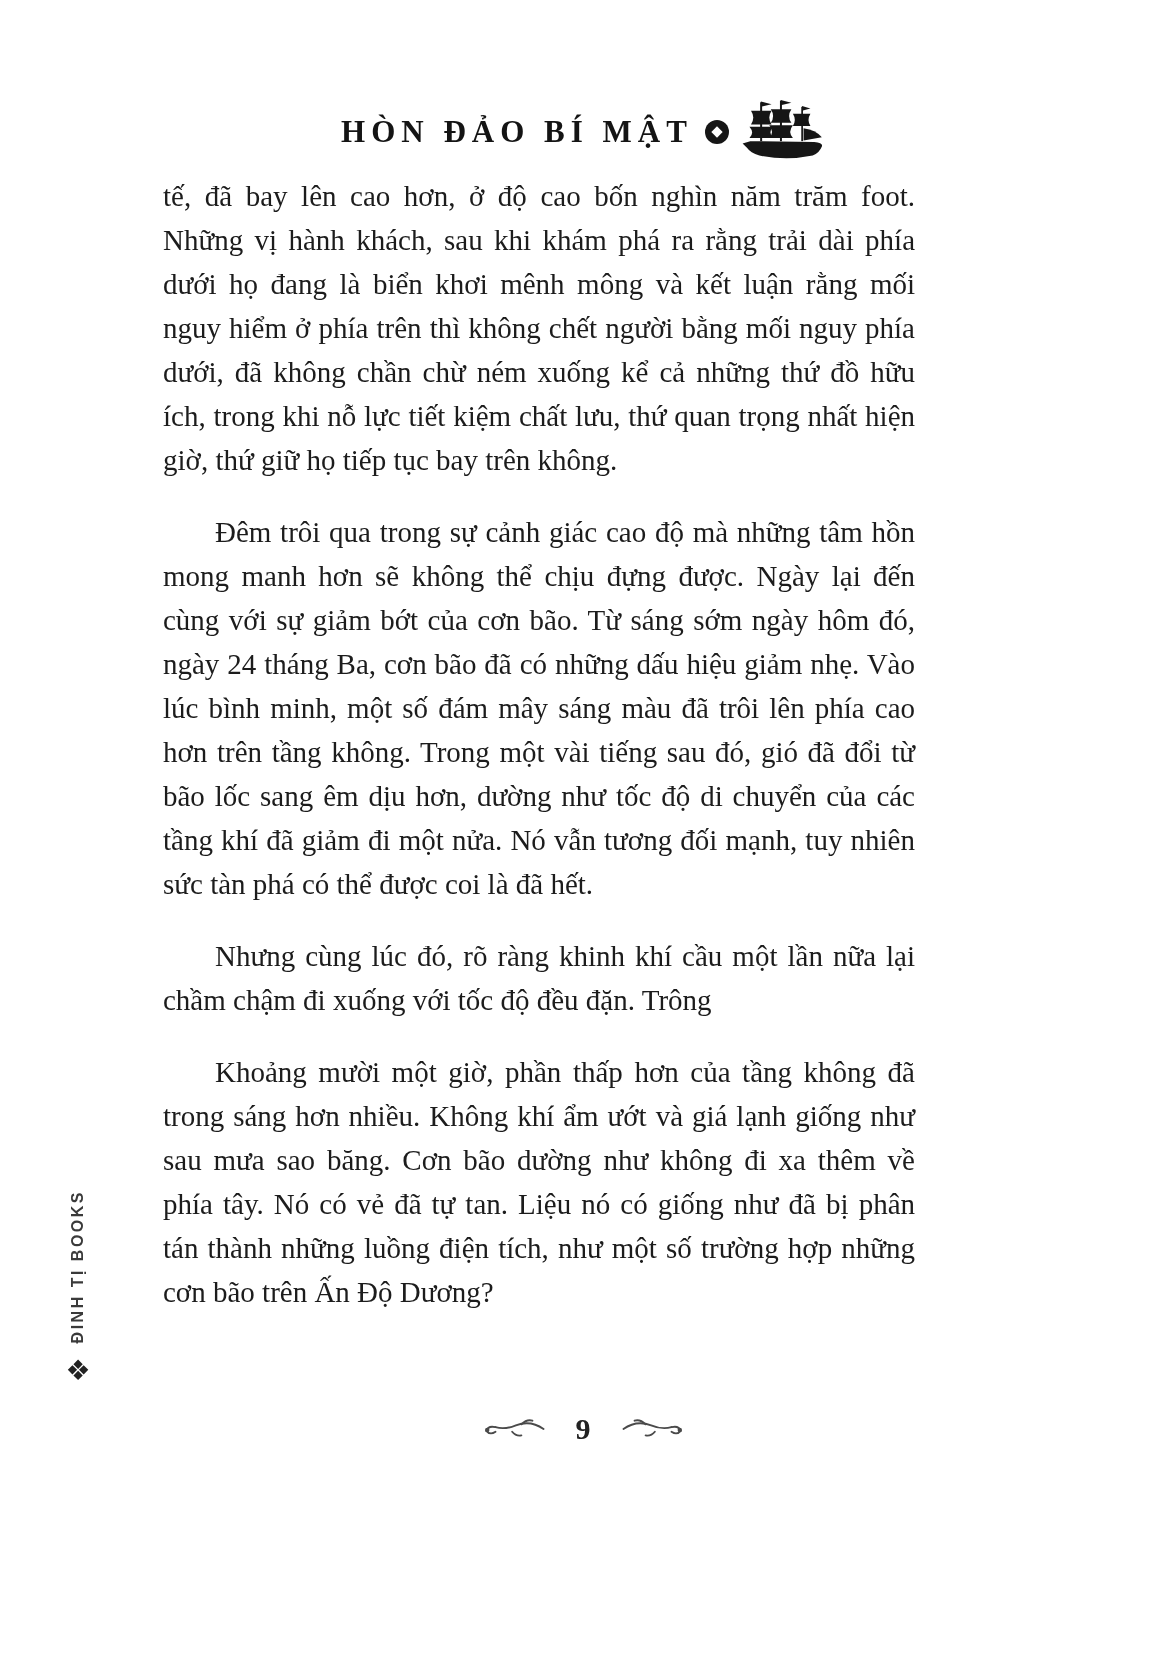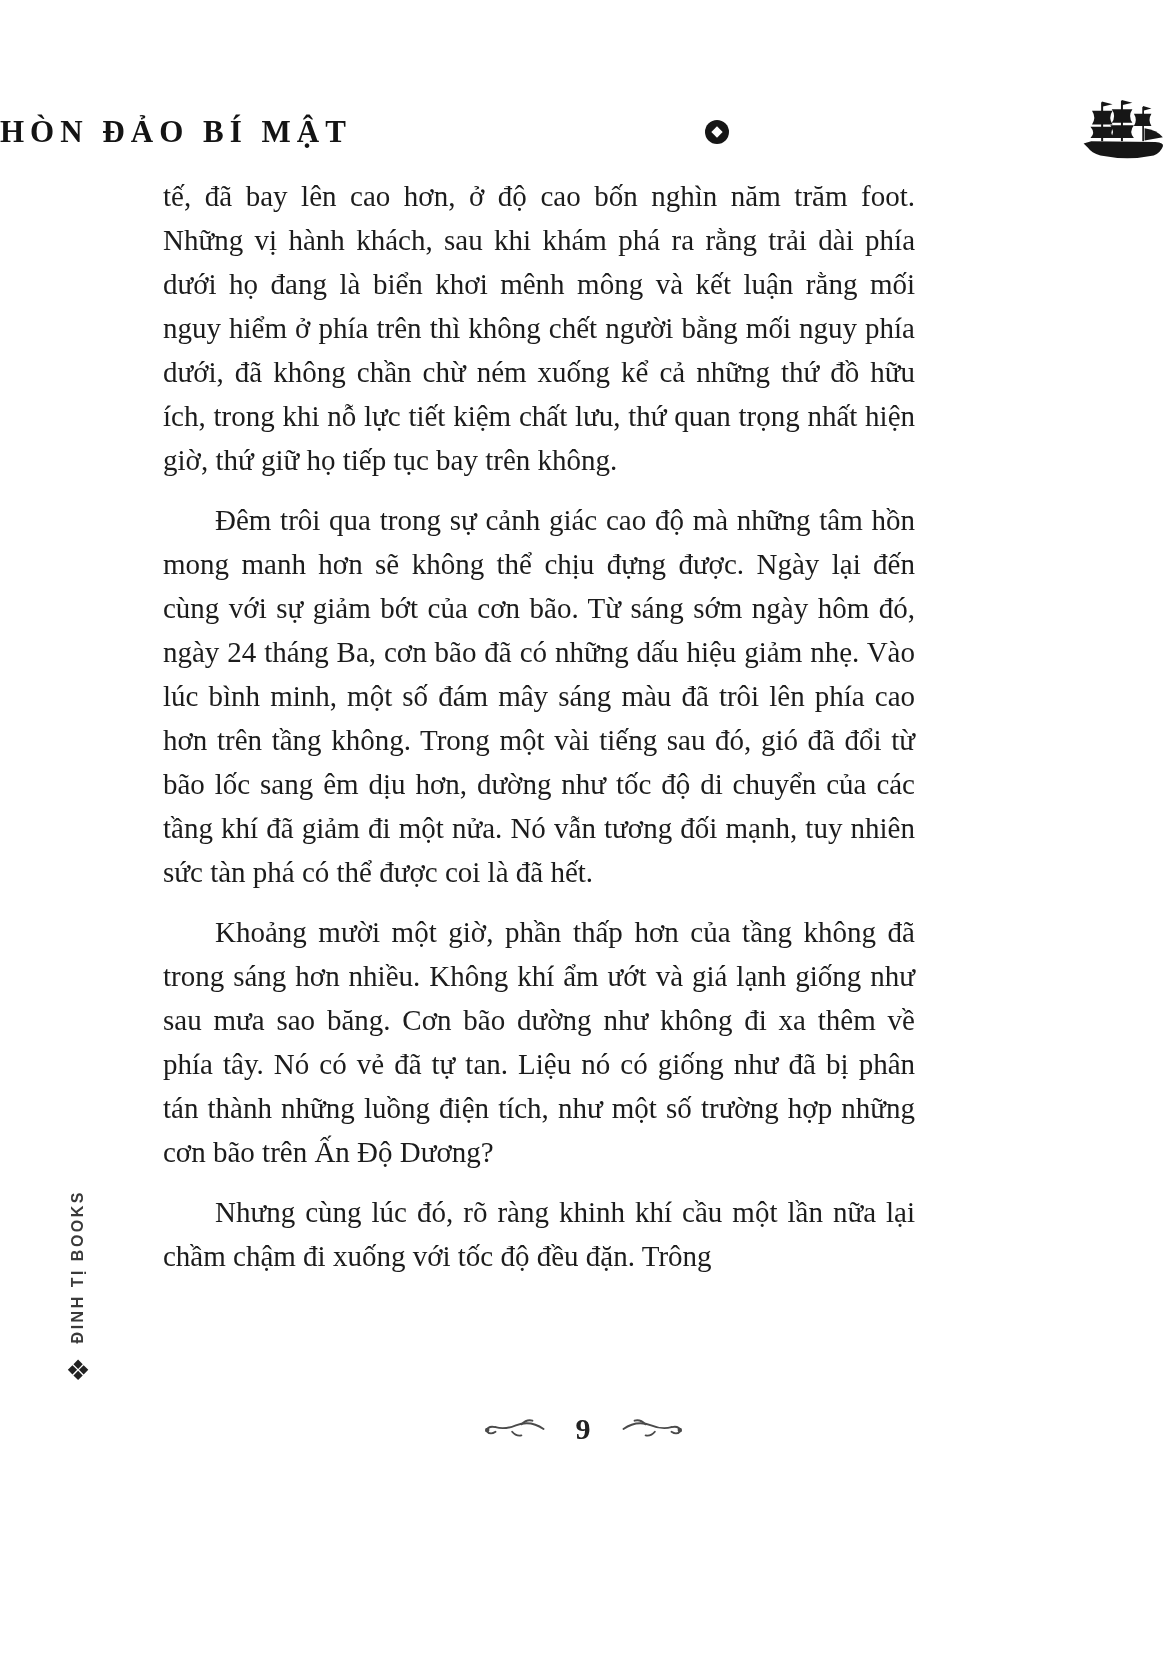--- a/index.html
+++ b/index.html
@@ -19,21 +19,21 @@
   }
 
   
   .page-header {
     position: absolute;
     top: 100px;
     left: 0;
     right: 0;
     display: flex;
     align-items: center;
-    justify-content: space-between;
+    justify-content: center;
     gap: 12px;
     height: 64px;
   }
   .book-title {
     font-family: "Liberation Serif", serif;
     font-weight: 700;
     font-size: 31px;
     letter-spacing: 6px;
     color: #141414;
     white-space: nowrap;
@@ -65,21 +65,21 @@
   }
   .para {
     margin: 0;
     font-size: 29px;
     line-height: 44px;
     text-align: justify;
     text-indent: 52px;
     color: #1c1c1c;
   }
   .para.no-indent { text-indent: 0; }
-  .para + .para { margin-top: 16px; }
+  .para + .para { margin-top: 28px; }
 
   
   .sidebar {
     position: absolute;
     left: 52px;
     top: 1190px;
     width: 52px;
     display: flex;
     flex-direction: column;
     align-items: center;
@@ -147,22 +147,22 @@
         <path d="M68 18 h23 q-5 8 0 16 h-23 q5 -8 0 -16 z"></path>
         <path d="M82 37 q16 2 24 12 l-24 4 z"></path>
         <path d="M2 57 l10 -3 84 1 q12 1 10 6 q-3 8 -12 12 q-34 7 -70 0 q-12 -4 -16 -10 z"></path>
       </g>
     </svg>
   </header>
 
   <main class="page-body">
     <p class="para no-indent">tế, đã bay lên cao hơn, ở độ cao bốn nghìn năm trăm foot. Những vị hành khách, sau khi khám phá ra rằng trải dài phía dưới họ đang là biển khơi mênh mông và kết luận rằng mối nguy hiểm ở phía trên thì không chết người bằng mối nguy phía dưới, đã không chần chừ ném xuống kể cả những thứ đồ hữu ích, trong khi nỗ lực tiết kiệm chất lưu, thứ quan trọng nhất hiện giờ, thứ giữ họ tiếp tục bay trên không.</p>
     <p class="para">Đêm trôi qua trong sự cảnh giác cao độ mà những tâm hồn mong manh hơn sẽ không thể chịu đựng được. Ngày lại đến cùng với sự giảm bớt của cơn bão. Từ sáng sớm ngày hôm đó, ngày 24 tháng Ba, cơn bão đã có những dấu hiệu giảm nhẹ. Vào lúc bình minh, một số đám mây sáng màu đã trôi lên phía cao hơn trên tầng không. Trong một vài tiếng sau đó, gió đã đổi từ bão lốc sang êm dịu hơn, dường như tốc độ di chuyển của các tầng khí đã giảm đi một nửa. Nó vẫn tương đối mạnh, tuy nhiên sức tàn phá có thể được coi là đã hết.</p>
+    <p class="para">Nhưng cùng lúc đó, rõ ràng khinh khí cầu một lần nữa lại chầm chậm đi xuống với tốc độ đều đặn. Trông</p>
     <p class="para">Khoảng mười một giờ, phần thấp hơn của tầng không đã trong sáng hơn nhiều. Không khí ẩm ướt và giá lạnh giống như sau mưa sao băng. Cơn bão dường như không đi xa thêm về phía tây. Nó có vẻ đã tự tan. Liệu nó có giống như đã bị phân tán thành những luồng điện tích, như một số trường hợp những cơn bão trên Ấn Độ Dương?</p>
-    <p class="para">Nhưng cùng lúc đó, rõ ràng khinh khí cầu một lần nữa lại chầm chậm đi xuống với tốc độ đều đặn. Trông</p>
   </main>
 
   <div class="sidebar">
     <div class="sidebar-text">ĐINH TỊ BOOKS</div>
     <div class="sidebar-logo">❖</div>
   </div>
 
   <footer class="page-footer">
     <svg class="flourish left" viewBox="0 0 72 26" width="68" height="24" aria-hidden="true">
       <g fill="none" stroke="#4a4a4a" stroke-width="2" stroke-linecap="round">

